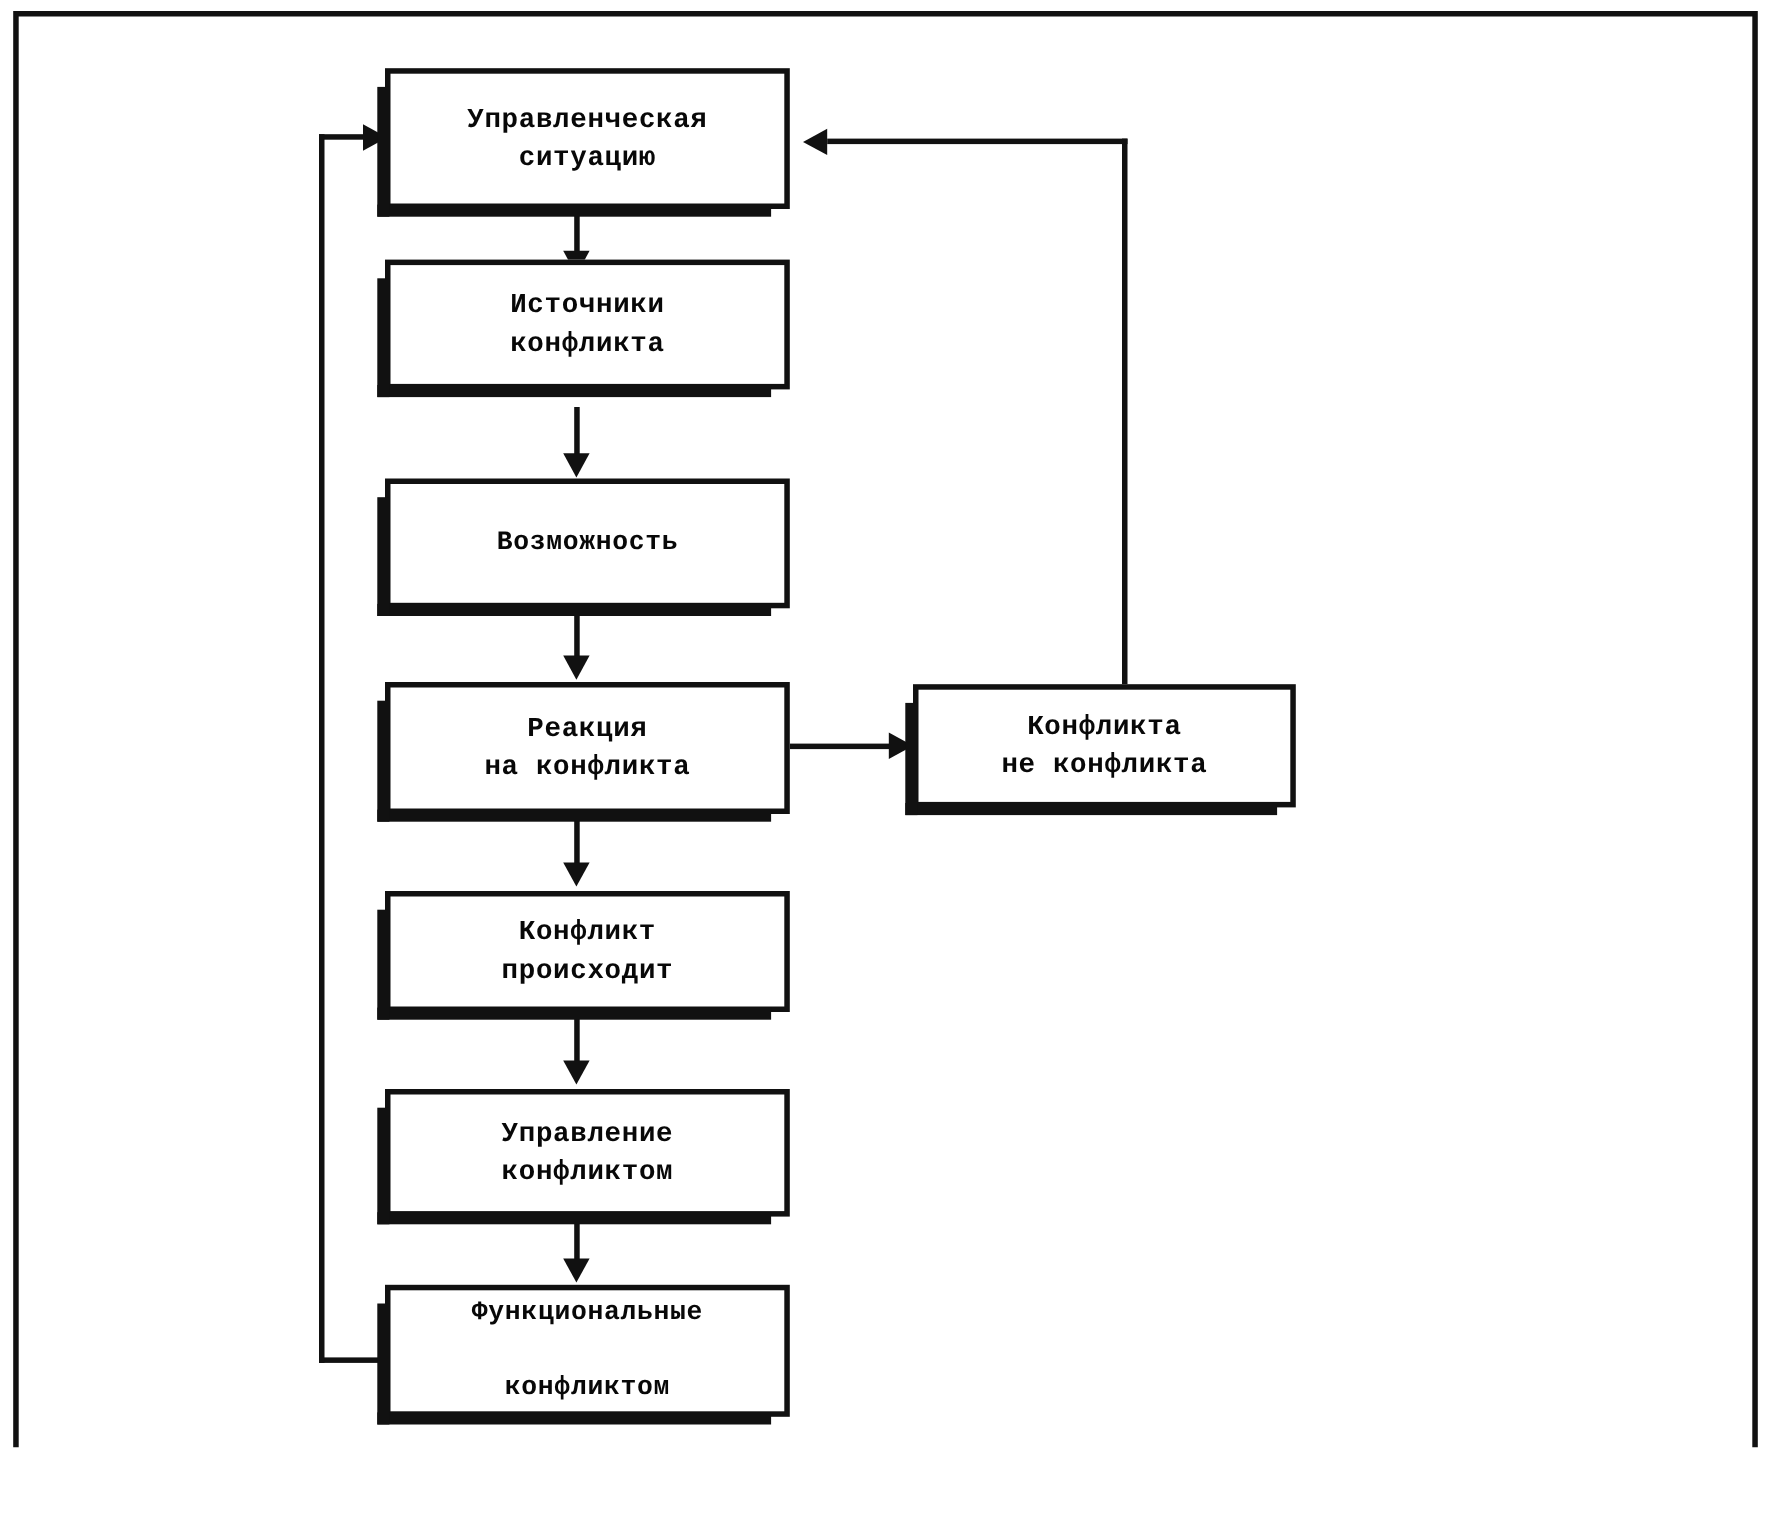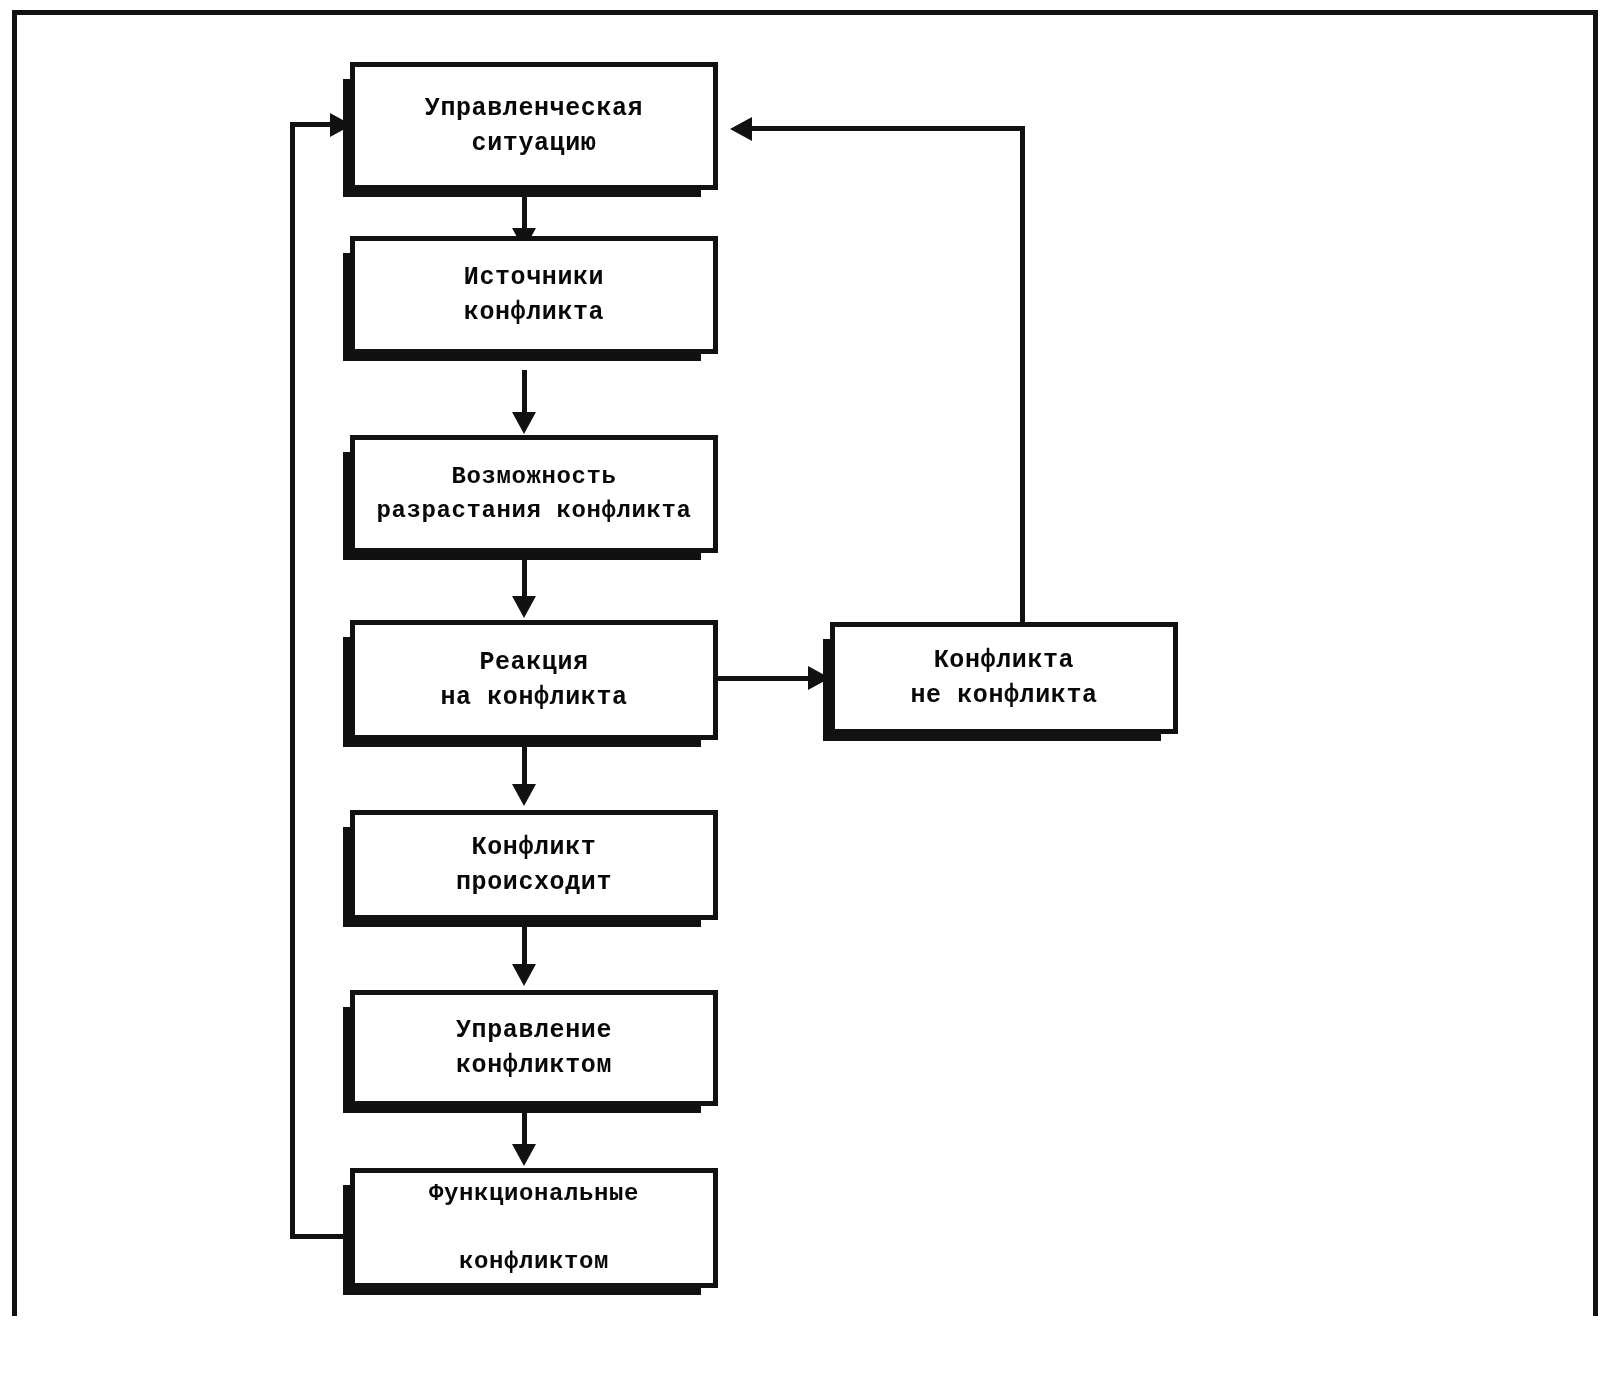--- a/index.html
+++ b/index.html
@@ -114,21 +114,20 @@
   <div class="node" style="left:350px; top:236px; width:368px; height:118px;align-items:center;">
     <div class="node-label">
       <span>Источники</span><br>
       <span>конфликта</span>
     </div>
   </div>
 
   <div class="node small-label" style="left:350px; top:435px; width:368px; height:118px;">
     <div class="node-label">
       <span>Возможность</span><br>
-      <span>разрастания конфликта</span>
     </div>
   </div>
 
   <div class="node" style="left:350px; top:620px; width:368px; height:120px;text-align:center;">
     <div class="node-label">
       <span>Реакция</span><br>
       <span>на конфликта</span>
     </div>
   </div>
 

